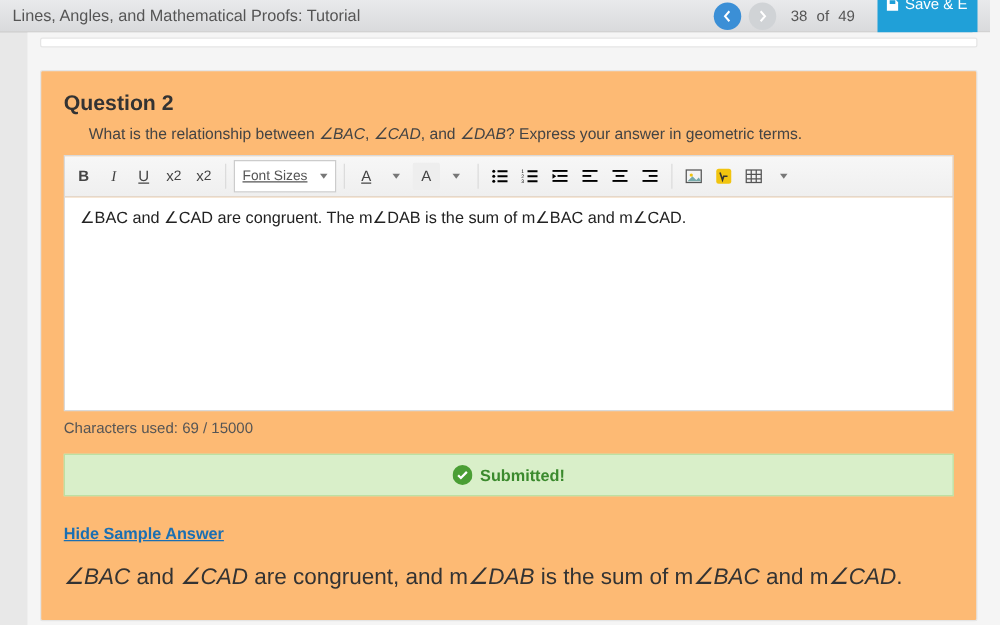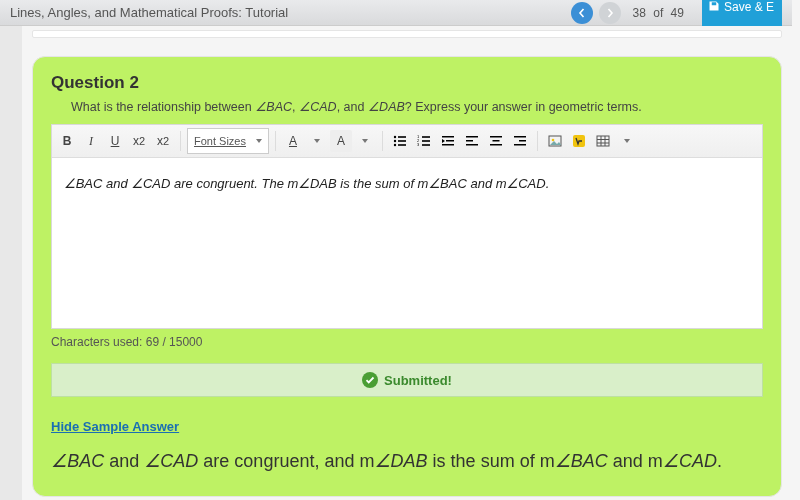--- a/index.html
+++ b/index.html
@@ -4,39 +4,39 @@
 <style>
   * { box-sizing: border-box; margin: 0; padding: 0; }
   body { font-family: Arial, Helvetica, sans-serif; background: #f5f5f5; font-size: 13px; color: #333; }
   .viewport { width: 792px; height: 500px; overflow: hidden; position: relative; background: #e8e8e8; }
   .topbar { height: 26px; background: linear-gradient(#e9eaec,#d9dadc); border-bottom: 1px solid #ccc; display: flex; align-items: center; padding: 0 10px; position: relative; }
   .topbar-title { color: #555; font-size: 13px; flex: 1; }
   .nav-group { display: flex; align-items: center; gap: 6px; }
   .circ { width: 22px; height: 22px; border-radius: 50%; background: #3b8fd6; color: #fff; display: flex; align-items: center; justify-content: center; font-size: 12px; cursor: pointer; }
   .circ.disabled { background: #d0d3d6; color: #f0f0f0; cursor: default; }
   .pager { font-size: 12px; color: #555; margin: 4px 6px; }
-  .save-btn { background: #20a0d8; color: #fff; height: 26px; padding: 0 8px 6px 6px; display: flex; align-items: flex-start; gap: 4px; font-size: 12px; margin-left: 6px; cursor: pointer; }
+  .save-btn { background: #20a0d8; color: #fff; height: 26px; padding: 0 8px 16px 6px; display: flex; align-items: flex-end; gap: 4px; font-size: 12px; margin-left: 6px; cursor: pointer; }
   .save-btn svg { width: 12px; height: 12px; fill: #fff; }
   .shell { position: absolute; top: 26px; left: 22px; right: 0; bottom: 0; background: #f5f5f5; padding: 0 6px; }
   .hint-strip { height: 8px; background: #fff; border: 1px solid #e5e5e5; border-radius: 2px; margin: 4px 4px 18px 4px; }
-  .card { background: #bef264; border: 1px solid #e5e5e5; border-radius: 13px; margin: 0 4px; padding: 16px 18px 24px 18px; }
+  .card { background: #fdba74; border: 1px solid #e5e5e5; border-radius: 2px; margin: 0 4px; padding: 16px 18px 24px 18px; }
   .q-title { font-weight: bold; font-size: 17px; margin-bottom: 6px; color: #333; }
   .q-prompt { font-size: 12.5px; color: #444; margin-bottom: 10px; margin-left: 20px; }
   .angle-text { font-style: italic; }
   .editor { border: 1px solid #d9d9d9; }
   .toolbar { background: linear-gradient(#f7f7f7,#efefef); border-bottom: 1px solid #ddd; padding: 3px 4px; display: flex; align-items: center; gap: 2px; flex-wrap: wrap; }
   .tb-btn { min-width: 22px; height: 22px; display: inline-flex; align-items: center; justify-content: center; border: 1px solid transparent; border-radius: 2px; font-size: 12px; color: #444; cursor: pointer; padding: 0 3px; }
   .tb-sep { width: 1px; height: 20px; background: #dcdcdc; margin: 0 4px; }
   .tb-select { font-size: 11px; color: #555; border: 1px solid #ccc; background: #fff; height: 22px; padding: 12px 6px; display: inline-flex; align-items: center; gap: 10px; cursor: pointer; text-decoration: underline; }
   .caret { width: 0; height: 0; border-left: 3px solid transparent; border-right: 3px solid transparent; border-top: 4px solid #777; display: inline-block; }
   .tb-btn .under { text-decoration: underline; }
   .tb-btn b { font-weight: bold; }
   .tb-btn i { font-style: italic; font-family: Georgia, serif; }
   .tb-mini { font-size: 11px; line-height: 10px; }
-  .editor-body { background: #fff; min-height: 170px; padding: 18px 12px; font-size: 13px; color: #222; font-style: italic; }
+  .editor-body { background: #fff; min-height: 170px; padding: 8px 12px; font-size: 13px; color: #222; }
   .char-count { font-size: 12px; color: #555; margin-top: 6px; }
   .submitted { background: #d9efc9; border: 1px solid #bde0a2; color: #3b8a2d; font-weight: 600; font-size: 13px; padding: 8px 10px; margin-top: 14px; display: flex; align-items: center; justify-content: center; gap: 6px; }
   .submitted svg { width: 16px; height: 16px; }
   .hide-link { color: #1a6fb3; font-weight: bold; text-decoration: underline; font-size: 13px; display: inline-block; margin-top: 22px; cursor: pointer; }
   .sample-ans { font-size: 18px; color: #333; margin-top: 16px; }
   .scrollbar { position: absolute; right: 0; top: 26px; width: 14px; bottom: 0; background: #f0f0f0; }
 </style>
 </head>
 <body>
 <div class="viewport">

